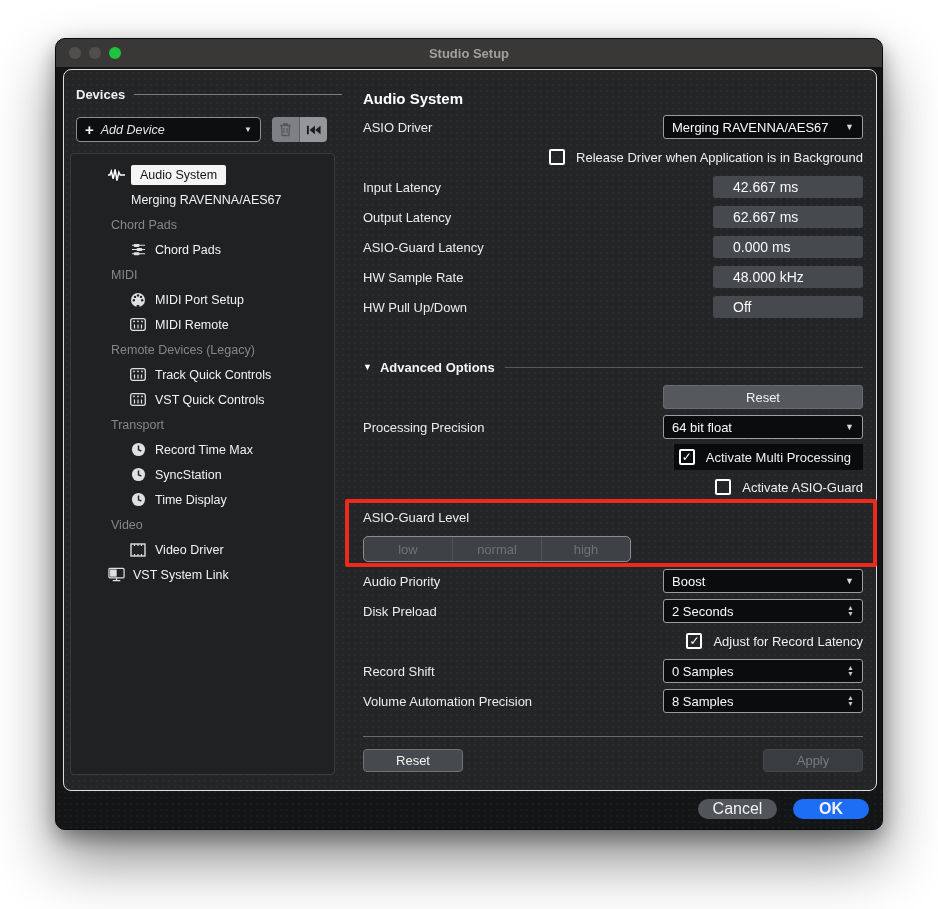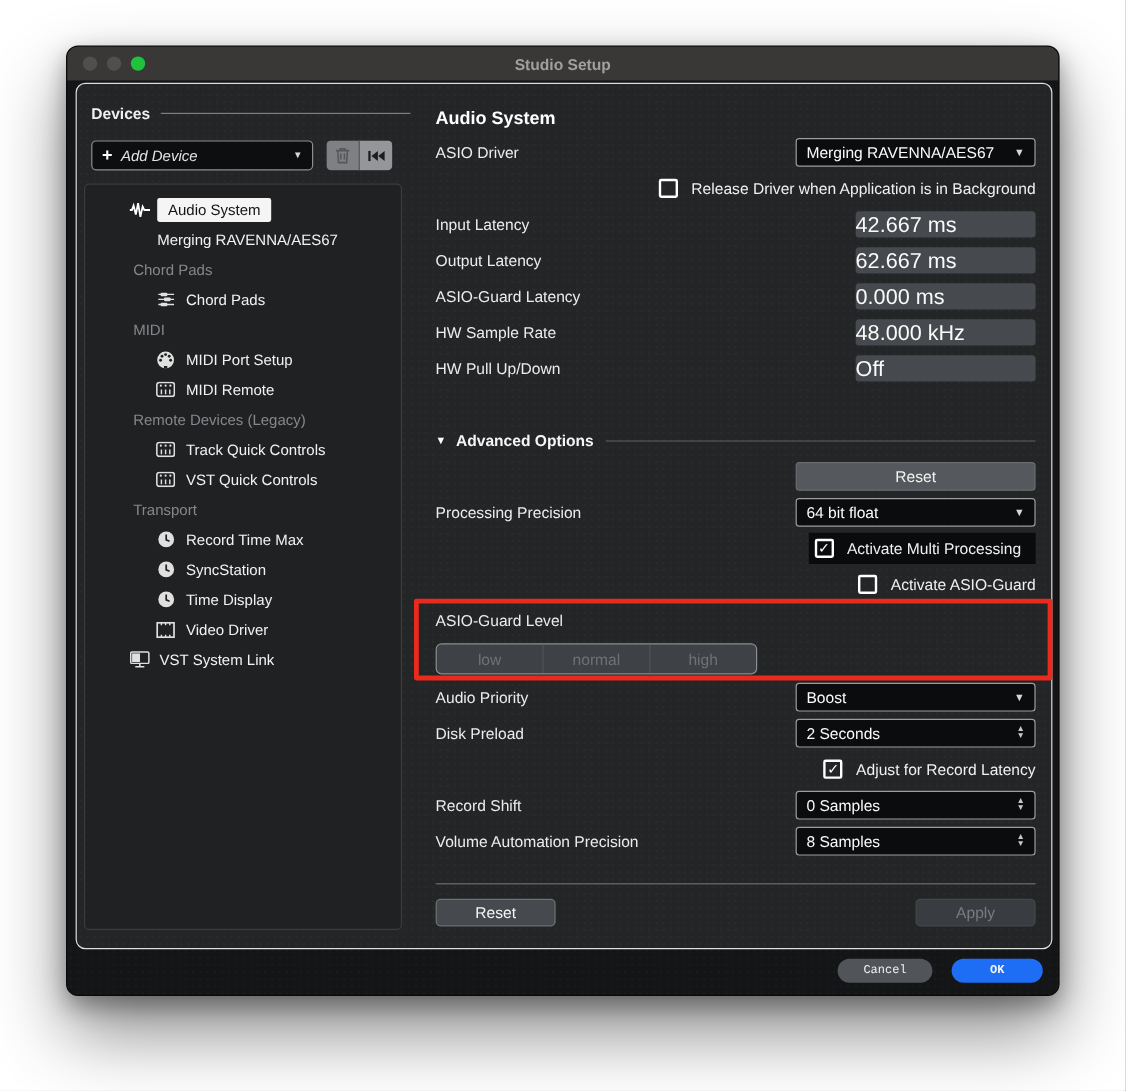--- a/index.html
+++ b/index.html
@@ -30,22 +30,22 @@
     background-image:radial-gradient(rgba(255,255,255,0.03) 1px, transparent 1px);
     background-size:6px 6px;
   }
   .win-footer {
     position:absolute; left:0; right:0; bottom:0; height:40px;
     display:flex; align-items:center; justify-content:flex-end; gap:16px; padding-right:13px;
     background-image:radial-gradient(rgba(255,255,255,0.03) 1px, transparent 1px);
     background-size:6px 6px;
   }
   .pill-btn {
-    height:20px; border-radius:10px; border:none; color:#f2f2f2; font-size:10px;
-    font-family:Liberation Mono, monospace; display:flex; align-items:center; justify-content:center;
+    height:20px; border-radius:10px; border:none; color:#f2f2f2; font-size:16px;
+    font-family:Liberation Sans, sans-serif; display:flex; align-items:center; justify-content:center;
     cursor:pointer;
   }
   .btn-cancel { width:79px; background:#515458; }
   .btn-ok { width:76px; background:#1d6ef5; font-weight:bold; }
 
   
   .devices-col { position:absolute; left:12px; top:14px; width:266px; }
   .section-header { display:flex; align-items:center; height:20px; }
   .section-header .hdr-label { font-weight:bold; font-size:13px; color:#f0f0f0; white-space:nowrap; }
   .section-header .hdr-line { flex:1; border-top:1px solid #7c7e82; margin-left:9px; }
@@ -89,21 +89,21 @@
   .dropdown {
     width:200px; height:24px; background:#0b0c0e; border:1px solid #9b9da0; border-radius:3px;
     display:flex; align-items:center; padding:0 8px; cursor:pointer;
   }
   .dropdown .dd-value { font-size:13px; color:#fafafa; }
   .dropdown .caret { margin-left:auto; color:#d8d8d8; font-size:9px; }
   .stepper-arrows { margin-left:auto; display:flex; flex-direction:column; line-height:6px; font-size:7px; color:#c8c8c8; }
 
   .value-box {
     width:150px; height:22px; background:#46494d; border-radius:3px;
-    display:flex; align-items:center; padding-left:0; font-size:18px; color:#fafafa;
+    display:flex; align-items:center; padding-left:20px; font-size:14px; color:#fafafa;
   }
 
   .adv-header { display:flex; align-items:center; height:30px; }
   .adv-header .tri { color:#ffffff; font-size:9px; margin-right:8px; }
   .adv-header .hdr-label { font-weight:bold; font-size:13px; color:#f5f5f5; white-space:nowrap; }
   .adv-header .hdr-line { flex:1; border-top:1px solid #56585c; margin-left:10px; }
 
   .btn-reset-adv {
     width:200px; height:24px; background:#55585c; border:1px solid #686b6f; border-radius:3px;
     color:#f2f2f2; font-size:13px; display:flex; align-items:center; justify-content:center; cursor:pointer;
@@ -306,20 +306,23 @@
         <div class="tree-row t-l2">
           <span class="ticon">
             <svg width="15" height="15" viewBox="0 0 16 16">
                 <circle cx="8" cy="8" r="7" fill="#e0e0e0"></circle>
                 <path d="M8 3.6 V8.4 L11 9.6" stroke="#1f2123" stroke-width="1.5" fill="none"></path>
               </svg>
           </span>
           <span>Time Display</span>
         </div>
 
+        <div class="tree-row t-cat">
+          <span>Video</span>
+        </div>
 
         <div class="tree-row t-l2">
           <span class="ticon">
             <svg width="16" height="14" viewBox="0 0 16 14">
               <rect x="1" y="1" width="14" height="12" stroke="#e0e0e0" stroke-width="1.4" fill="none"></rect>
               <path d="M4.5 1 v2 M8 1 v2 M11.5 1 v2 M4.5 13 v-2 M8 13 v-2 M11.5 13 v-2" stroke="#e0e0e0" stroke-width="1.2"></path>
             </svg>
           </span>
           <span>Video Driver</span>
         </div>

